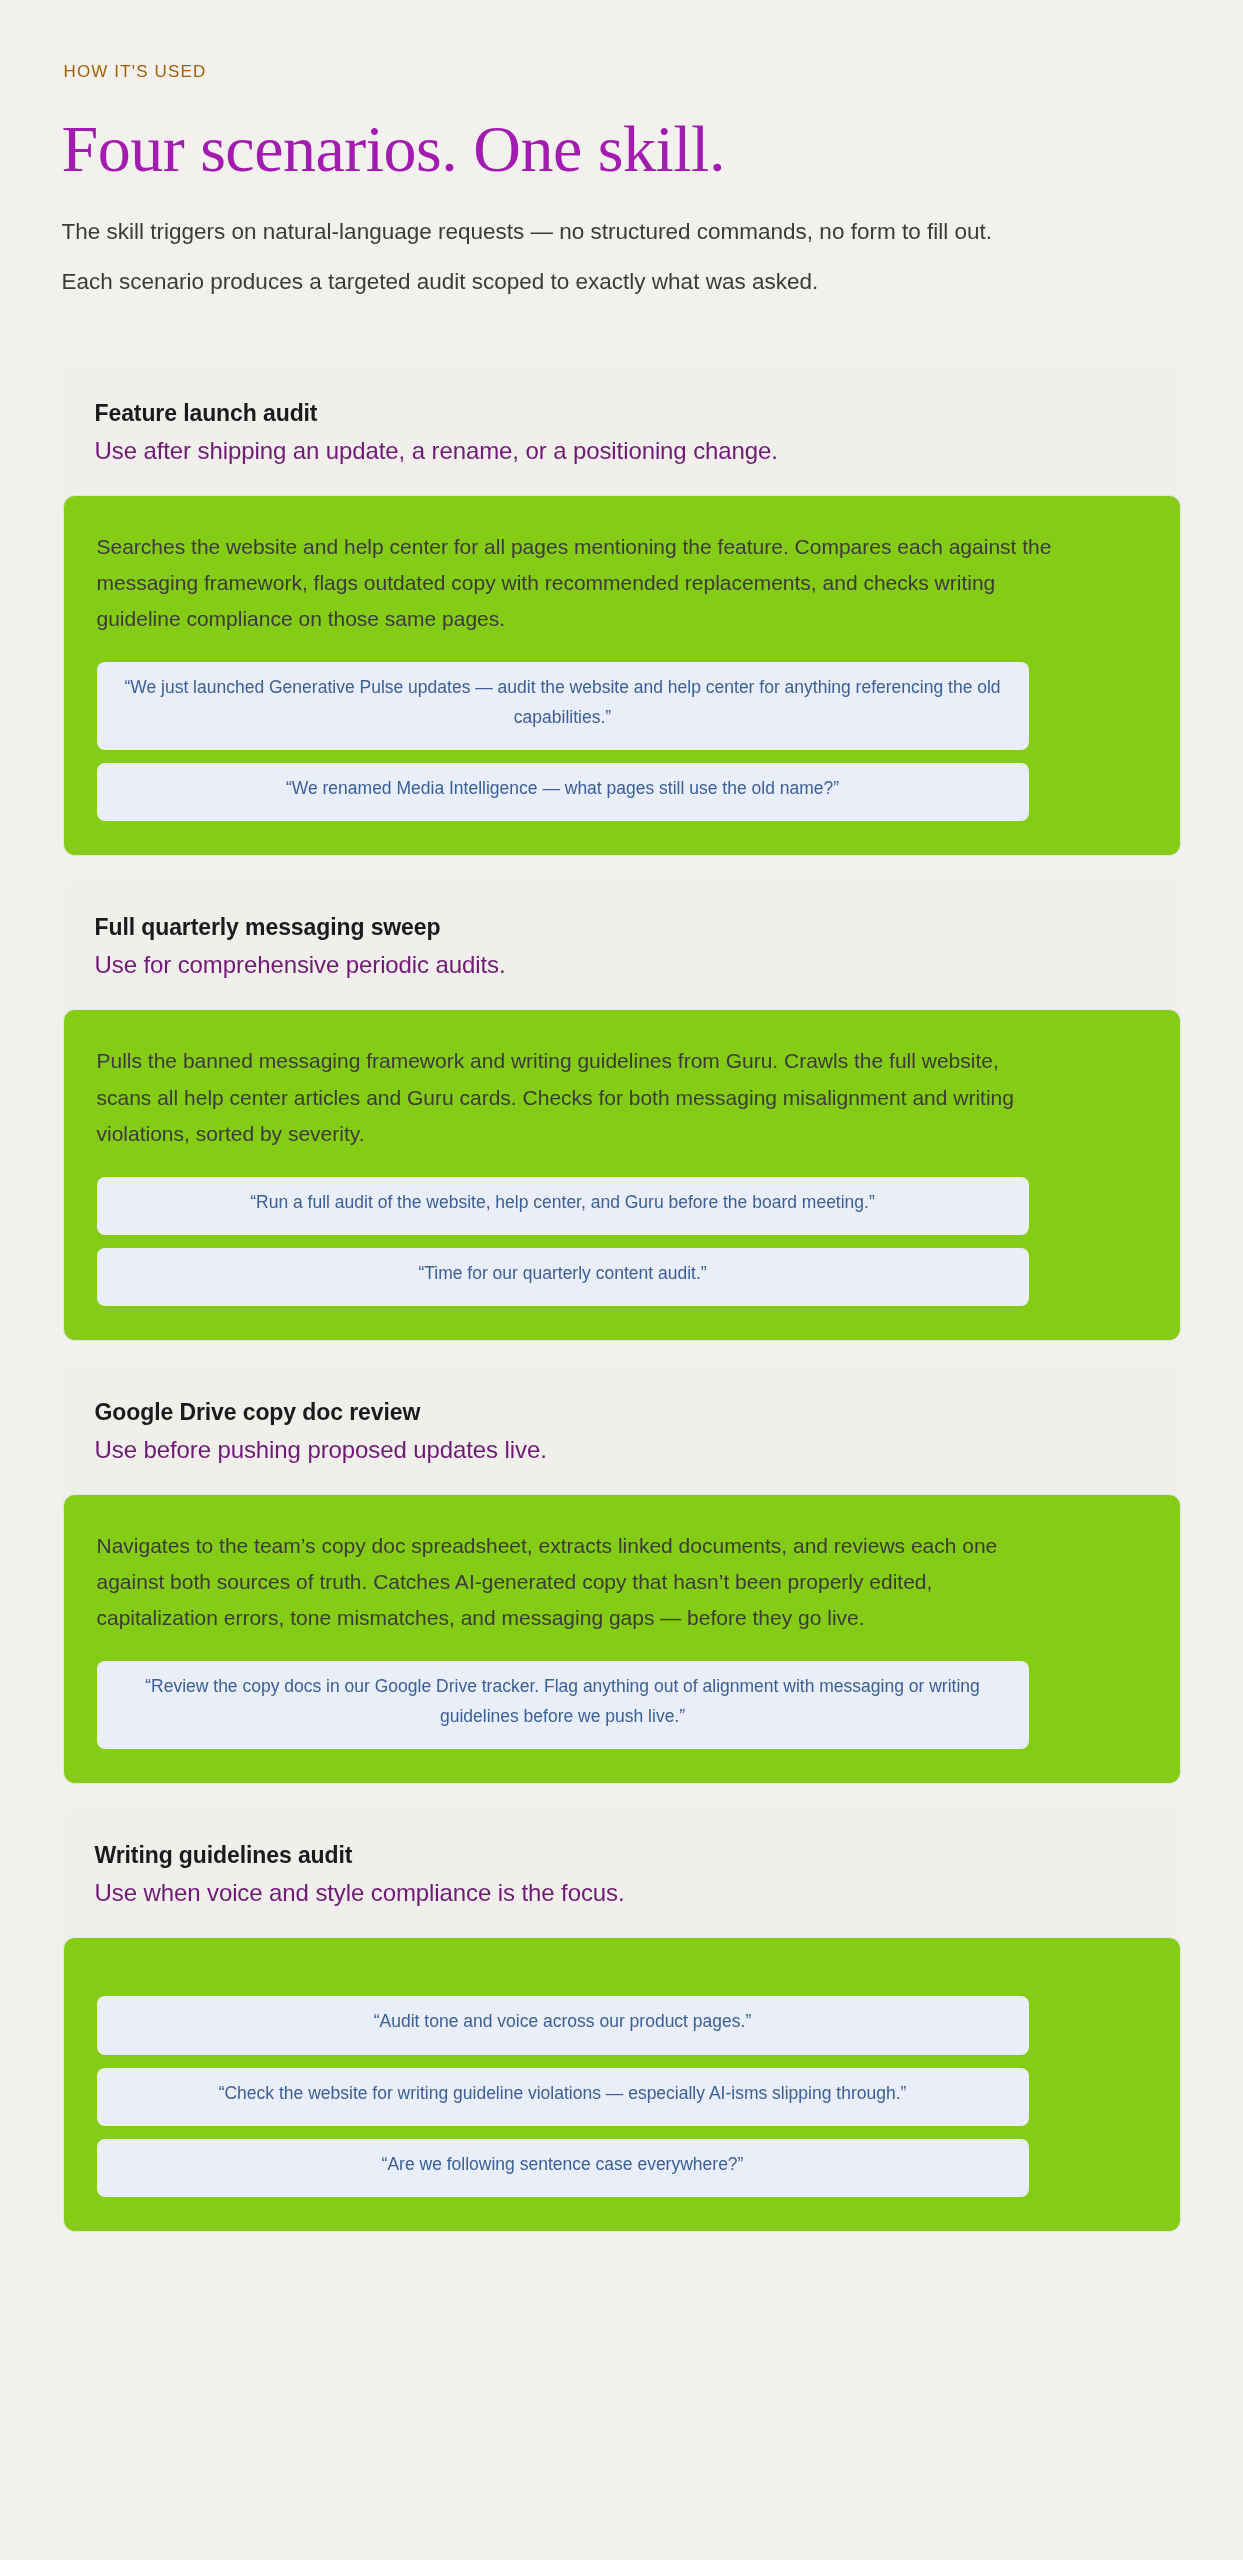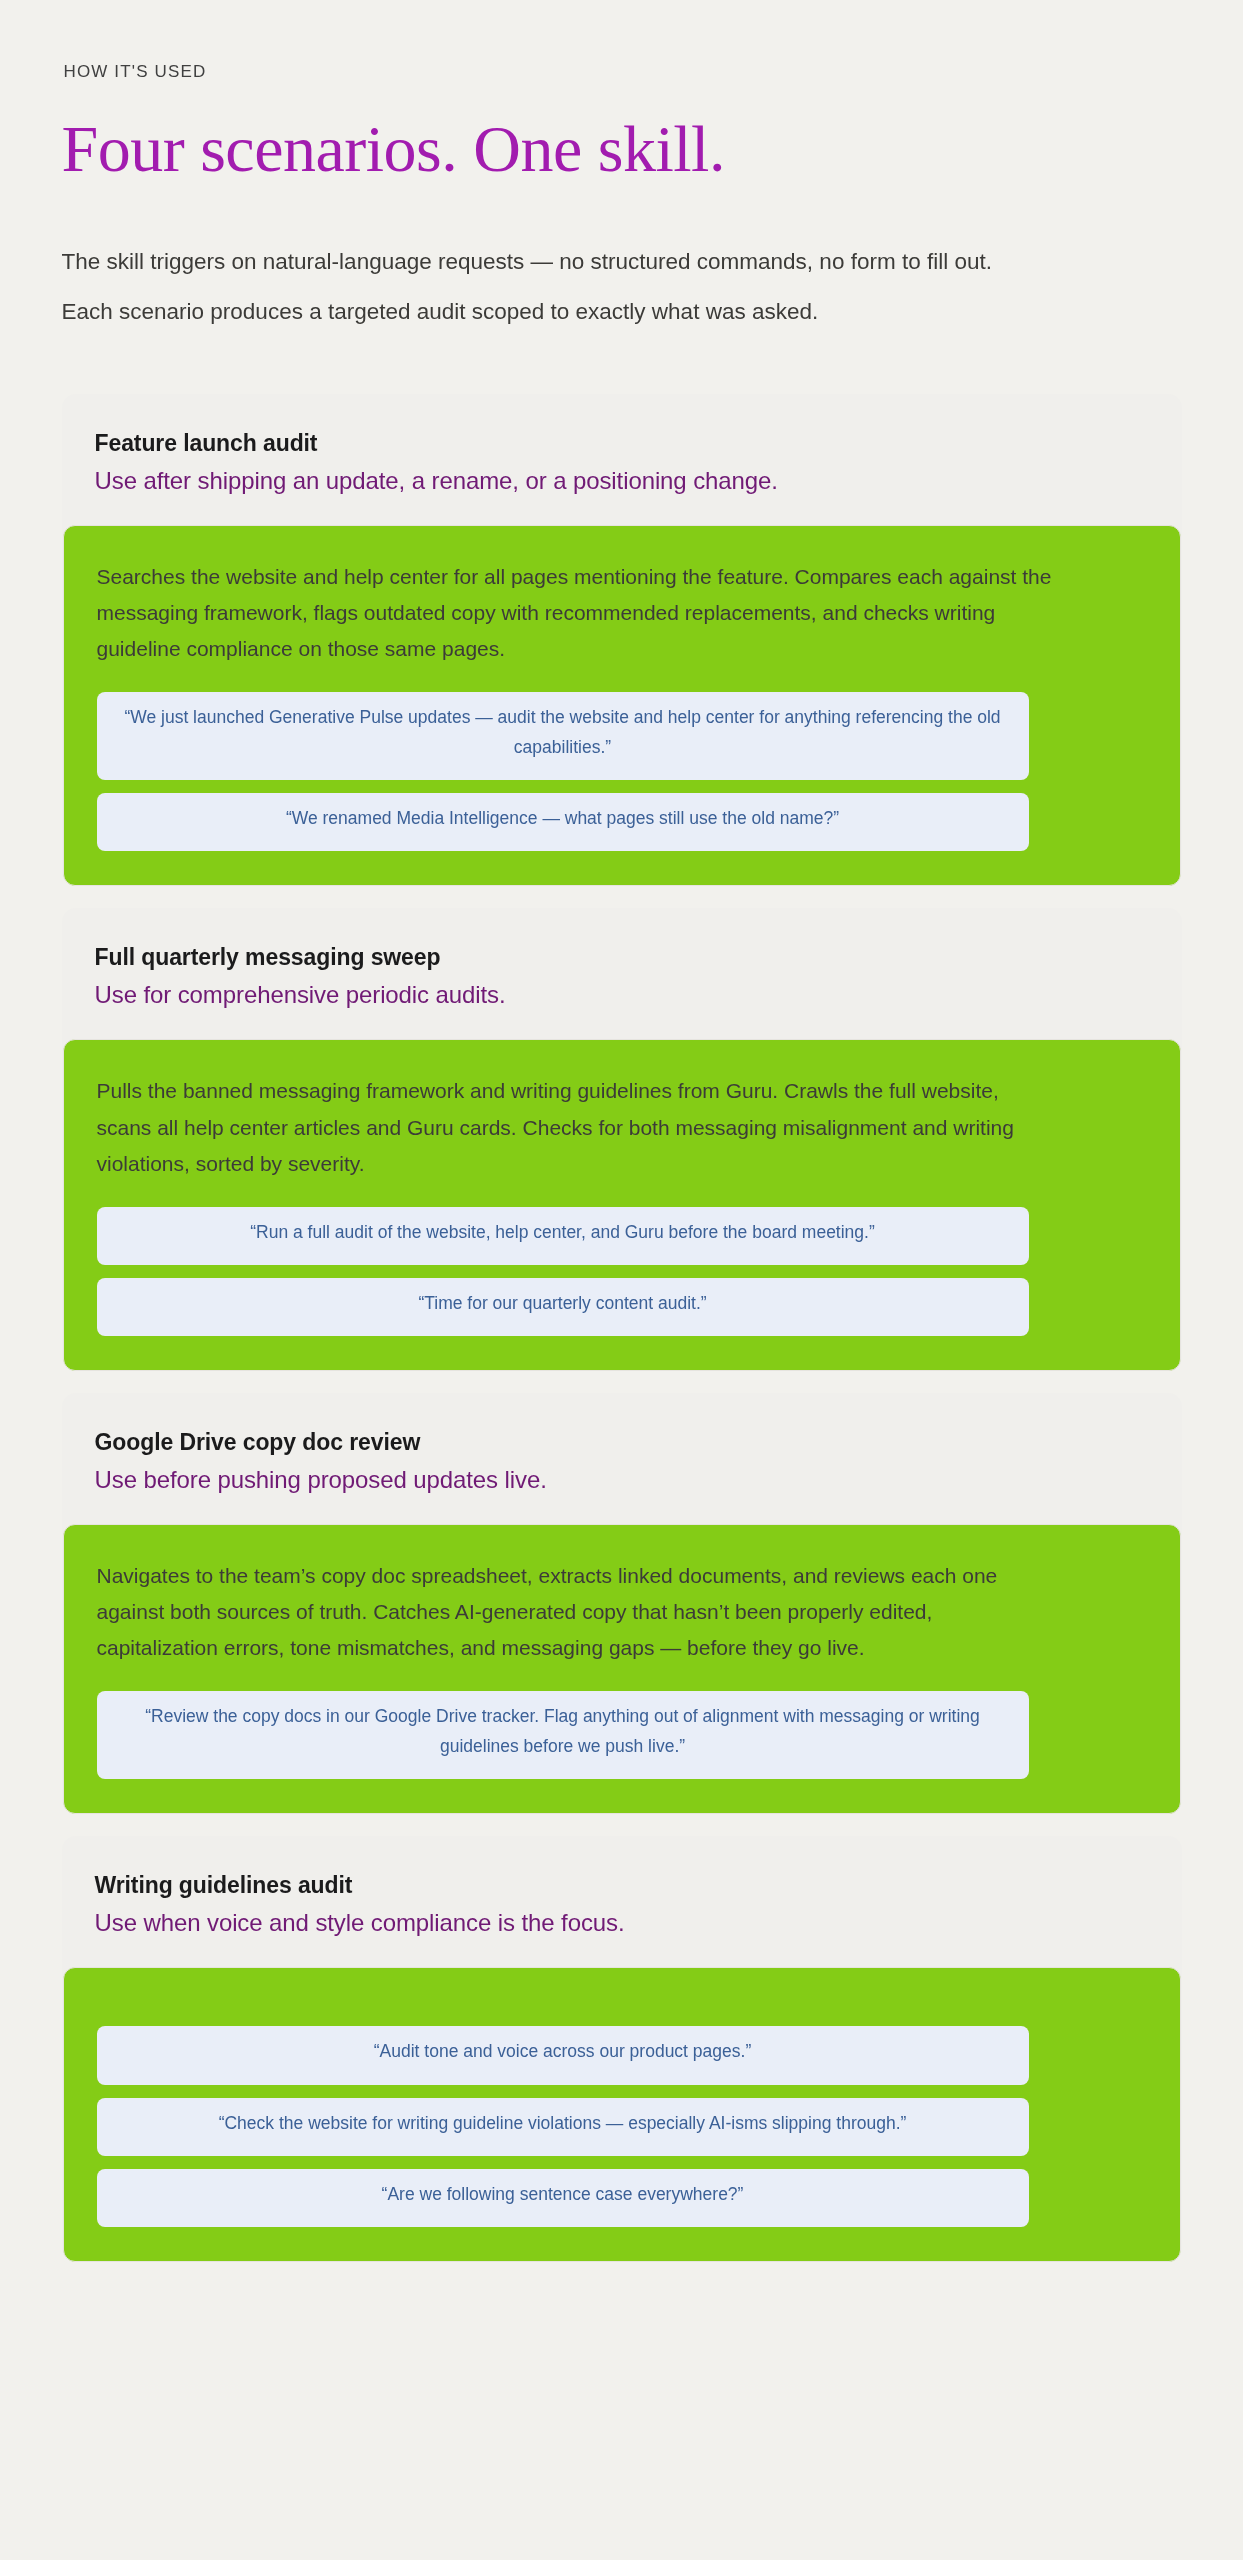--- a/index.html
+++ b/index.html
@@ -27,38 +27,38 @@
     width: 1120px;
     margin: 0 auto;
     padding-top: 62px;
   }
 
   
   .eyebrow {
     font-size: 17px;
     letter-spacing: 1.15px;
     font-weight: 400;
-    color: #404040;
+    color: #a16207;
     text-transform: uppercase;
     margin-left: 2px;
   }
 
   .headline {
     font-family: "Liberation Serif", "DejaVu Serif", serif;
     font-size: 66px;
     line-height: 1.12;
     font-weight: 400;
     color: #a21caf;
     letter-spacing: -0.5px;
     margin-top: 30px;
     margin-left: 0px;
   }
 
   .intro {
-    margin-top: 58px;
+    margin-top: 28px;
     max-width: 1060px;
   }
   .intro p {
     font-size: 22.5px;
     line-height: 1.62;
     color: #3c3b38;
     font-weight: 400;
   }
   .intro p + p { margin-top: 14px; }
 

